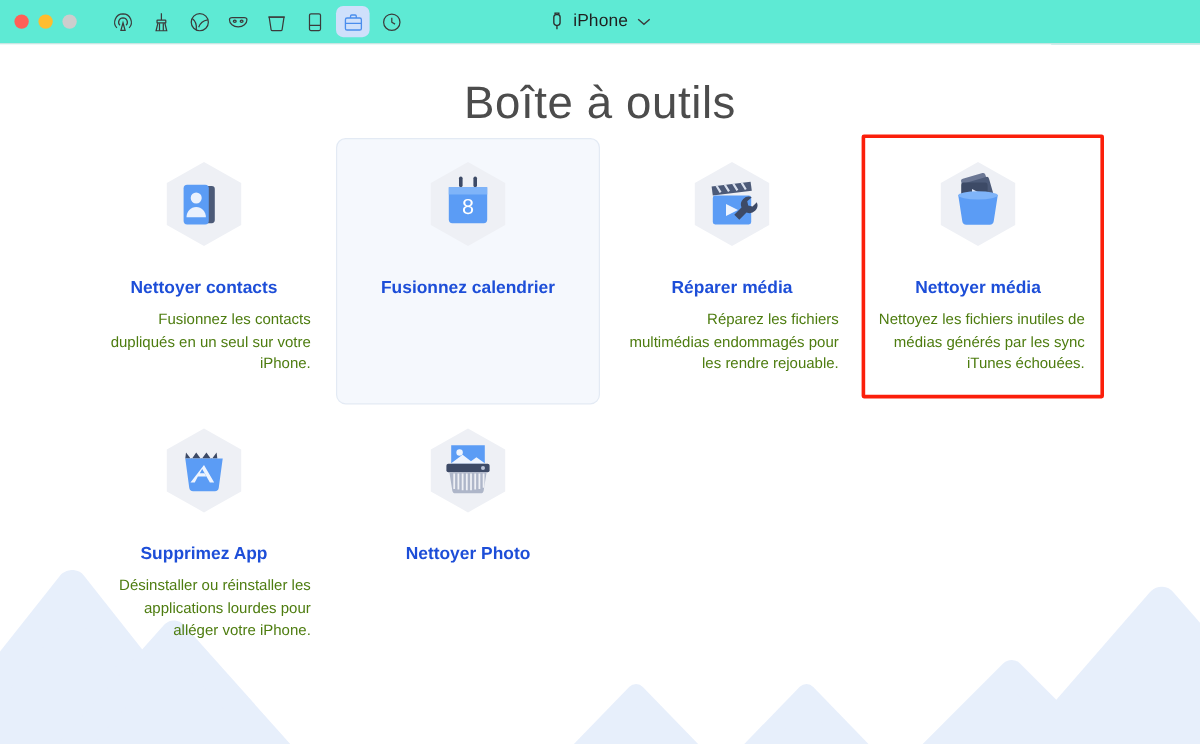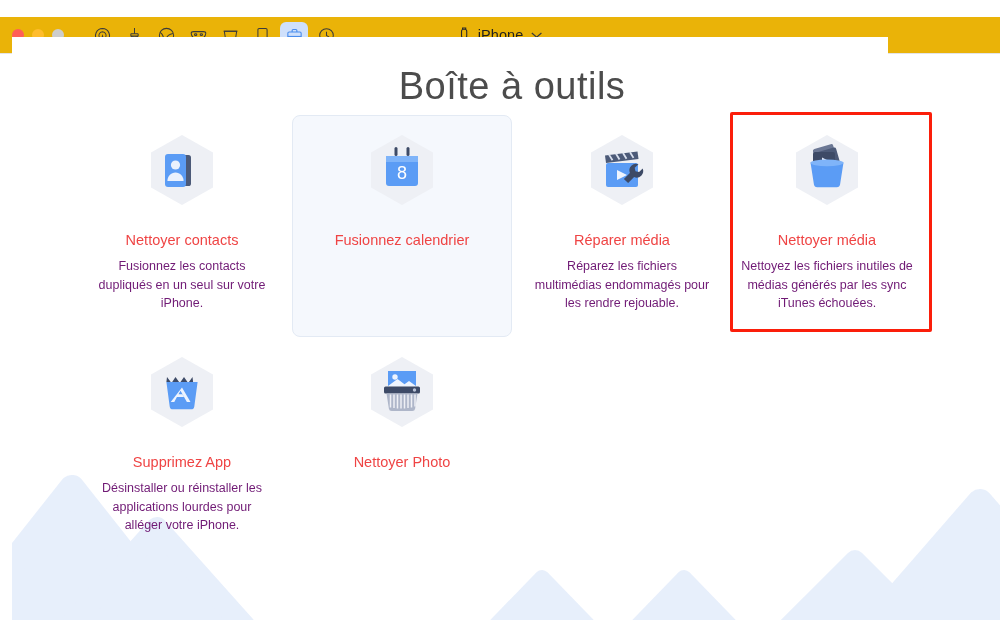--- a/index.html
+++ b/index.html
@@ -8,22 +8,22 @@
     font-family:"Liberation Sans", sans-serif;
     background:#ffffff;
   }
   #app {
     position:relative; width:1000px; height:620px;
     background:#ffffff; overflow:hidden;
   }
 
   
   .titlebar {
-    position:absolute; top:17px; left:0; width:1000px; height:37px;
-    background:#eab308;
+    position:absolute; top:0; left:0; width:1000px; height:37px;
+    background:#5eead4;
     border-bottom:1px solid #e4e4e6;
     display:flex; align-items:center;
   }
   .traffic { display:flex; align-items:center; gap:8px; margin-left:12px; }
   .tl { width:12px; height:12px; border-radius:50%; display:block; }
   .tl.red    { background:#ff5f57; }
   .tl.yellow { background:#ffbd2e; }
   .tl.gray   { background:#cdcdcd; }
 
   .toolbar { display:flex; align-items:center; gap:4px; margin-left:24px; }
@@ -37,21 +37,21 @@
 
   .device {
     position:absolute; left:50%; transform:translateX(-50%);
     display:flex; align-items:center; gap:7px;
     font-size:14px; color:#2b2b2b; cursor:pointer;
   }
   .device .dev-name { font-size:14.5px; color:#1f1f1f; letter-spacing:.1px; }
 
   
   .content {
-    position:absolute; top:37px; left:12px; width:876px; height:583px;
+    position:absolute; top:37px; left:0; width:876px; height:583px;
     background:#ffffff;
   }
 
   .page-title {
     position:absolute; top:28px; left:0; width:1000px;
     text-align:center;
     font-size:38px; font-weight:300;
     color:#4c4c4c; letter-spacing:.5px;
   }
 
@@ -82,27 +82,27 @@
     width:196px; height:214px;
     border:3px solid #fb1e0a;
     border-radius:2px;
     pointer-events:none;
   }
   .tile.marked { width:190px; }
 
   .tile-icon { width:100px; height:100px; display:block; }
   .tile-title {
     margin-top:6px;
-    font-size:14.5px; color:#ef4444; font-weight:400;
+    font-size:14.5px; color:#1d4ed8; font-weight:700;
     text-align:right;
   }
   .tile-desc {
     margin-top:9px;
     font-size:12.5px; line-height:18.5px;
-    color:#701a75; text-align:center;
+    color:#4d7c0f; text-align:right;
     width:178px;
   }
 
   
   .mountains {
     position:absolute; left:0; bottom:0;
     width:1000px; height:160px;
     pointer-events:none;
   }
 </style>

